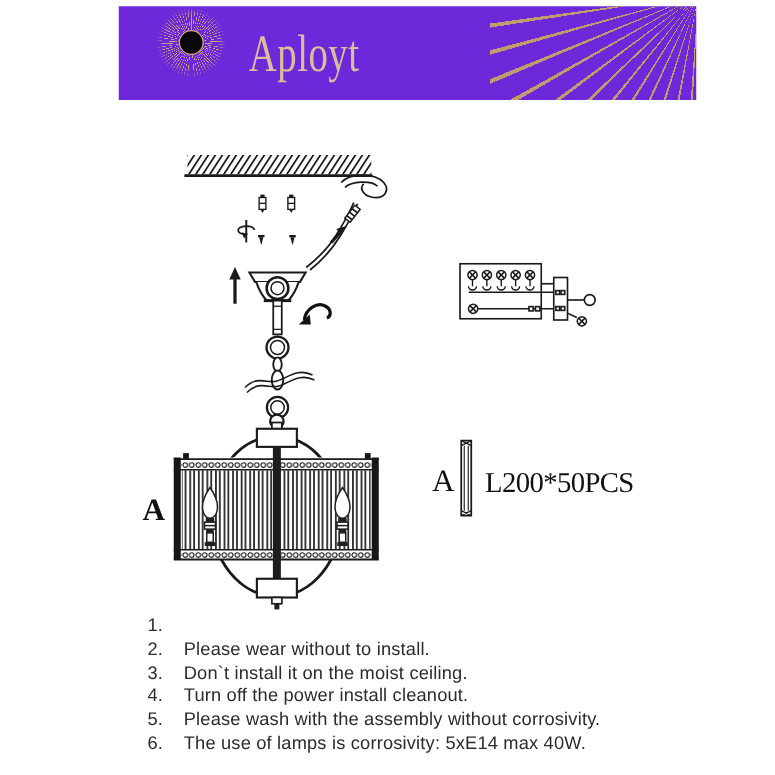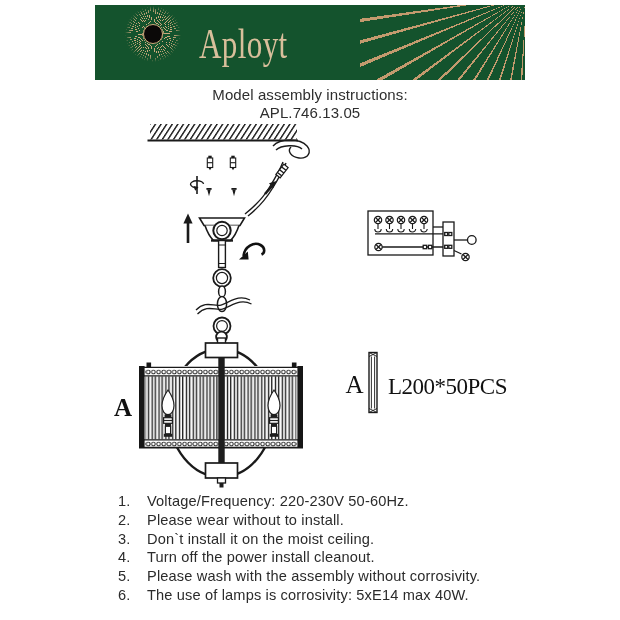--- a/index.html
+++ b/index.html
@@ -1,21 +1,21 @@
 <!DOCTYPE html>
 <html><head>
 <meta charset="utf-8">
 <style>
   html,body{margin:0;padding:0;background:#fff;}
   .page{position:relative;width:620px;height:620px;background:#fff;overflow:hidden;
         font-family:"Liberation Sans",sans-serif;}
 
   
   .banner{position:absolute;left:95px;top:5px;width:430px;height:75px;
-          background:#14532d;overflow:hidden;}
+          background:#6d28d9;overflow:hidden;padding-left:32px;}
   .burst{position:absolute;left:29px;top:0;width:58px;height:58px;border-radius:50%;
          background:repeating-conic-gradient(#c9a87c 0 1.3deg,transparent 1.3deg 5.8deg);
          -webkit-mask:radial-gradient(circle,transparent 0 9px,#000 11px 19px,rgba(0,0,0,.8) 23px,transparent 28px);
          mask:radial-gradient(circle,transparent 0 9px,#000 11px 19px,rgba(0,0,0,.8) 23px,transparent 28px);}
   .burst-core{position:absolute;left:48px;top:19px;width:20px;height:20px;border-radius:50%;
               background:#0b0908;border:1.5px solid #cfa87b;box-sizing:border-box;}
   .wordmark{position:absolute;left:104px;top:17px;color:#d8bf9b;
             font-family:"Liberation Serif",serif;font-weight:400;font-size:42px;line-height:44px;
             letter-spacing:.5px;transform:scaleX(.74);transform-origin:left center;}
   .fan{position:absolute;right:0;top:0;width:165px;height:75px;
@@ -40,24 +40,20 @@
 
 <div class="page">
 
   <div class="banner">
     <div class="burst"></div>
     <div class="burst-core"></div>
     <div class="wordmark">Aployt</div>
     <div class="fan"></div>
   </div>
 
-  <div class="hdr">
-    <div>Model assembly instructions:</div>
-    <div>APL.746.13.05</div>
-  </div>
 
   <svg class="drawing" width="620" height="620" viewBox="0 0 620 620">
     <defs>
       <pattern id="p-hatch" patternUnits="userSpaceOnUse" width="5.6" height="16" patternTransform="skewX(-33)">
         <rect x="0" y="0" width="1.7" height="16" fill="#1a1a1a"></rect>
       </pattern>
       <pattern id="p-rods" patternUnits="userSpaceOnUse" width="6.85" height="10">
         <rect x="0.8" y="0" width="1.4" height="10" fill="#262626"></rect>
         <rect x="3.9" y="0" width="1.4" height="10" fill="#262626"></rect>
       </pattern>
@@ -222,21 +218,20 @@
         <path d="M369,352.5 L377,356.5 M377,352.5 L369,356.5 M369,408.5 L377,412.5 M377,408.5 L369,412.5" stroke-width="0.9"></path>
       </g>
       <text class="serifA" x="345.5" y="393" font-size="25" font-weight="400">A</text>
       <text class="serifA" x="388" y="393.5" font-size="23" font-weight="400" letter-spacing="-0.5">L200*50PCS</text>
     </g>
   </svg>
 
   <div class="list">
     <div class="row">
       <span class="num">1.</span>
-      <span>Voltage/Frequency: 220-230V 50-60Hz.</span>
     </div>
     <div class="row">
       <span class="num">2.</span>
       <span>Please wear without to install.</span>
     </div>
     <div class="row">
       <span class="num">3.</span>
       <span>Don`t install it on the moist ceiling.</span>
     </div>
     <div class="row">

